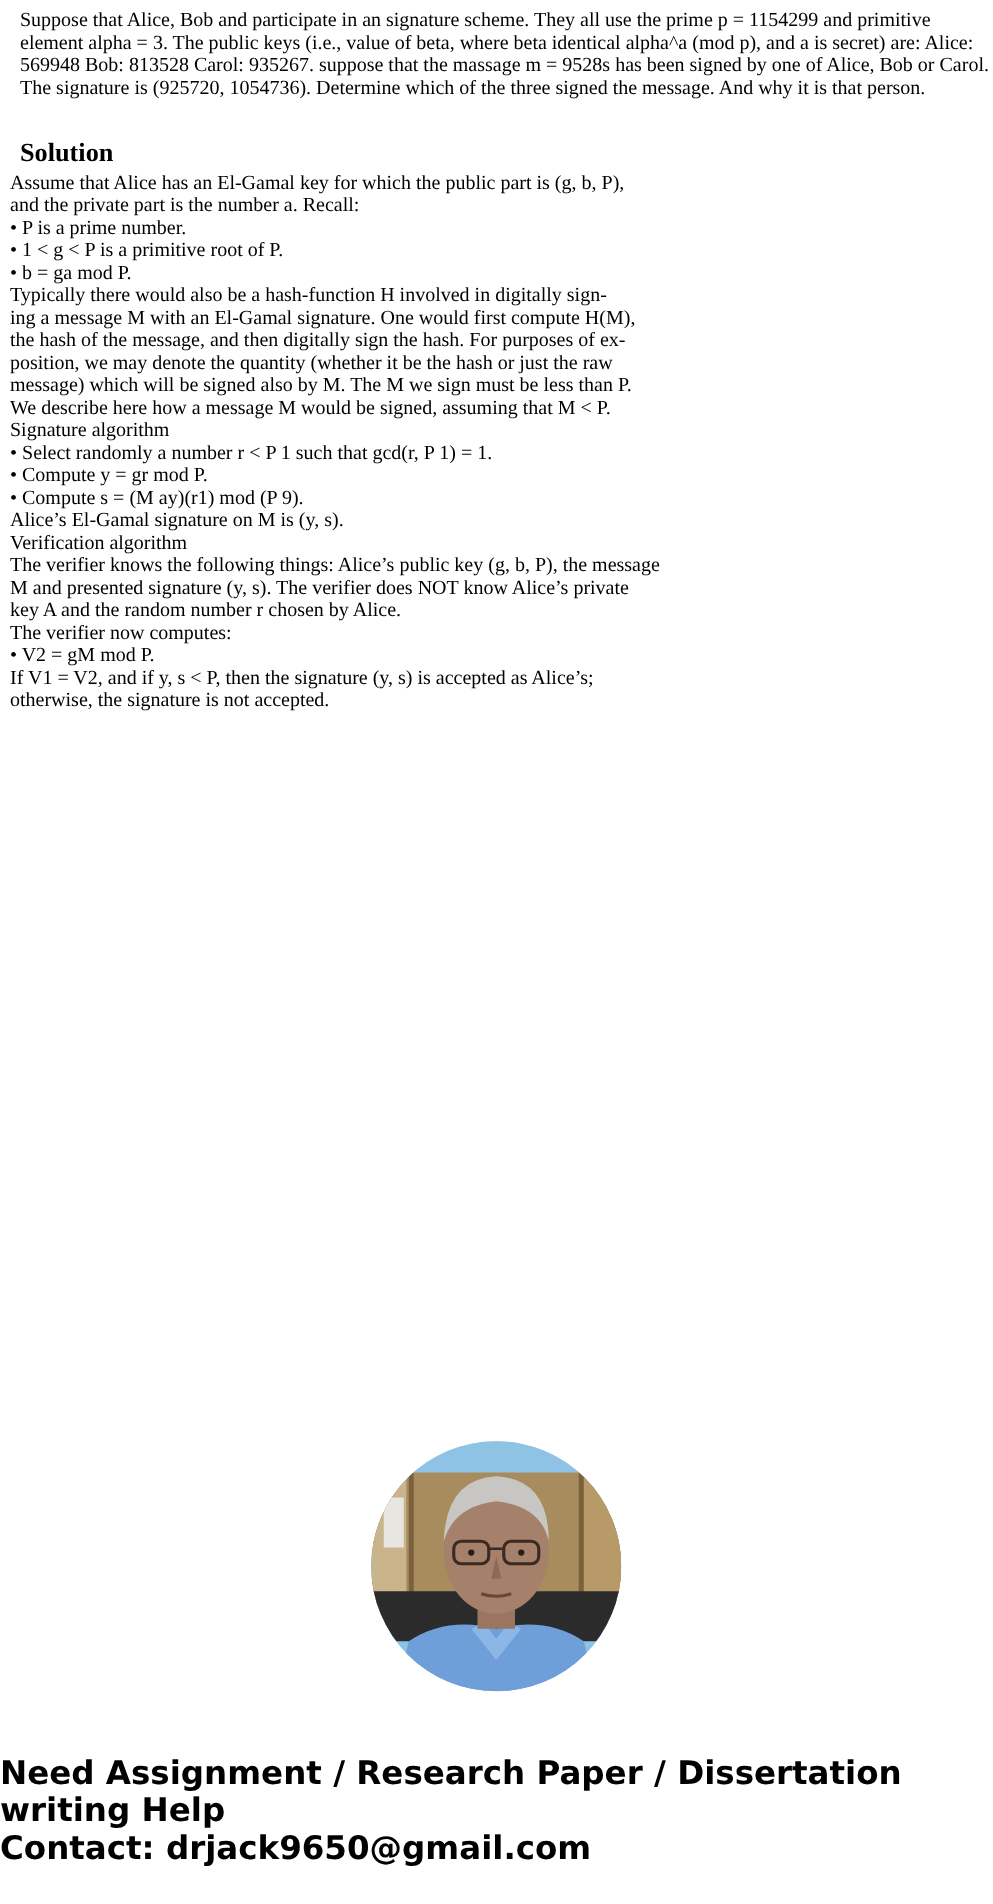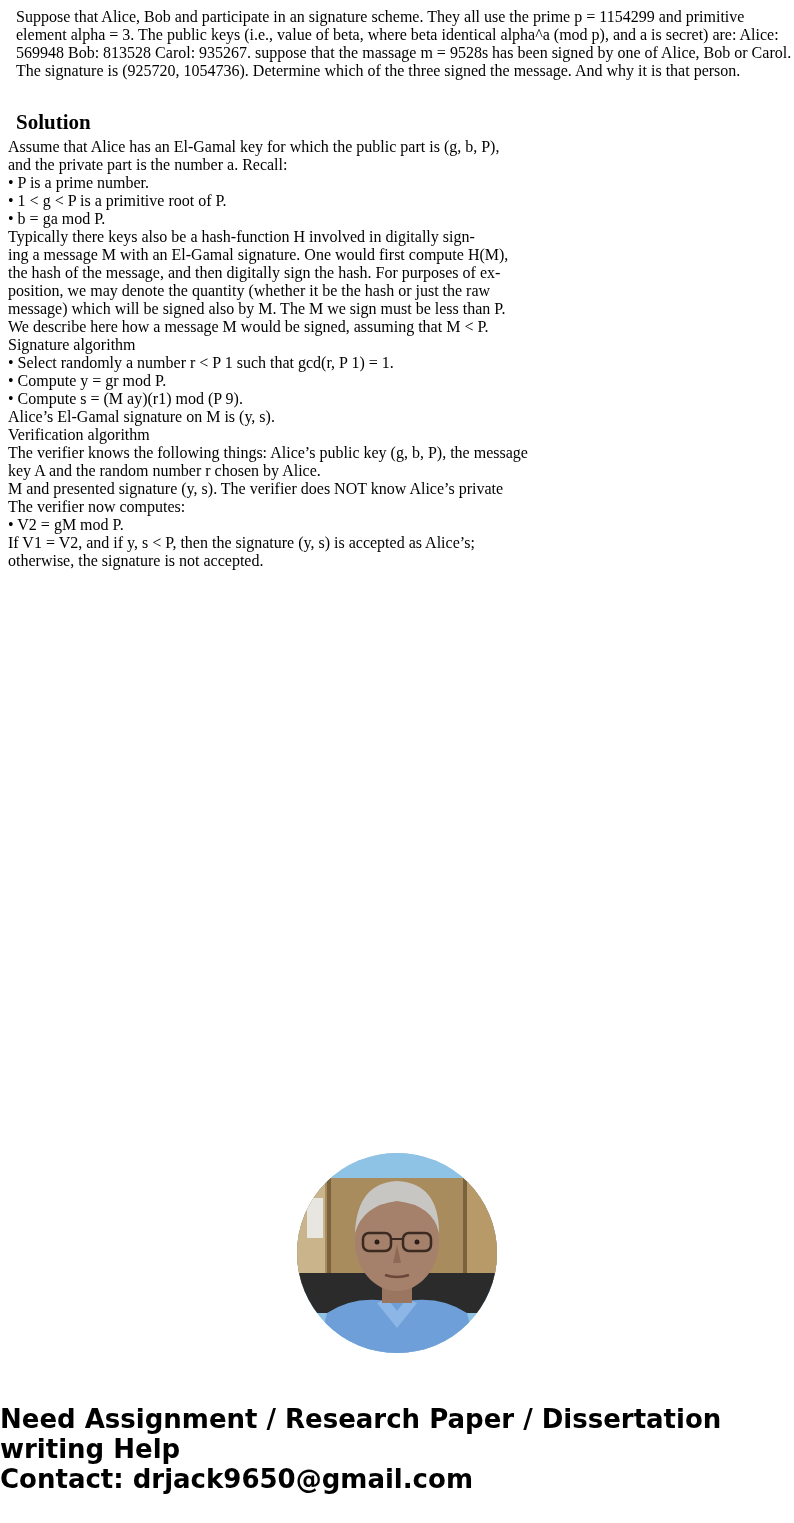--- a/index.html
+++ b/index.html
@@ -82,35 +82,35 @@
 <p class="question">Suppose that Alice, Bob and participate in an signature scheme. They all use the prime p = 1154299 and primitive element alpha = 3. The public keys (i.e., value of beta, where beta identical alpha^a (mod p), and a is secret) are: Alice: 569948 Bob: 813528 Carol: 935267. suppose that the massage m = 9528s has been signed by one of Alice, Bob or Carol. The signature is (925720, 1054736). Determine which of the three signed the message. And why it is that person.</p>
 
 <h3 class="solution-heading">Solution</h3>
 
 <div class="solution-body">
   <span class="line">Assume that Alice has an El-Gamal key for which the public part is (g, b, P),</span>
   <span class="line">and the private part is the number a. Recall:</span>
   <span class="line">• P is a prime number.</span>
   <span class="line">• 1 &lt; g &lt; P is a primitive root of P.</span>
   <span class="line">• b = ga mod P.</span>
-  <span class="line">Typically there keys also be a hash-function H involved in digitally sign-</span>
+  <span class="line">Typically there would also be a hash-function H involved in digitally sign-</span>
   <span class="line">ing a message M with an El-Gamal signature. One would first compute H(M),</span>
   <span class="line">the hash of the message, and then digitally sign the hash. For purposes of ex-</span>
   <span class="line">position, we may denote the quantity (whether it be the hash or just the raw</span>
   <span class="line">message) which will be signed also by M. The M we sign must be less than P.</span>
   <span class="line">We describe here how a message M would be signed, assuming that M &lt; P.</span>
   <span class="line">Signature algorithm</span>
   <span class="line">• Select randomly a number r &lt; P 1 such that gcd(r, P 1) = 1.</span>
   <span class="line">• Compute y = gr mod P.</span>
   <span class="line">• Compute s = (M ay)(r1) mod (P 9).</span>
   <span class="line">Alice’s El-Gamal signature on M is (y, s).</span>
   <span class="line">Verification algorithm</span>
   <span class="line">The verifier knows the following things: Alice’s public key (g, b, P), the message</span>
+  <span class="line">M and presented signature (y, s). The verifier does NOT know Alice’s private</span>
   <span class="line">key A and the random number r chosen by Alice.</span>
-  <span class="line">M and presented signature (y, s). The verifier does NOT know Alice’s private</span>
   <span class="line">The verifier now computes:</span>
   <span class="line">• V2 = gM mod P.</span>
   <span class="line">If V1 = V2, and if y, s &lt; P, then the signature (y, s) is accepted as Alice’s;</span>
   <span class="line">otherwise, the signature is not accepted.</span>
 </div>
 
 <div class="avatar">
   <svg viewBox="0 0 200 200">
 
     <rect x="0" y="0" width="200" height="200" fill="#8ec3e6"></rect>

